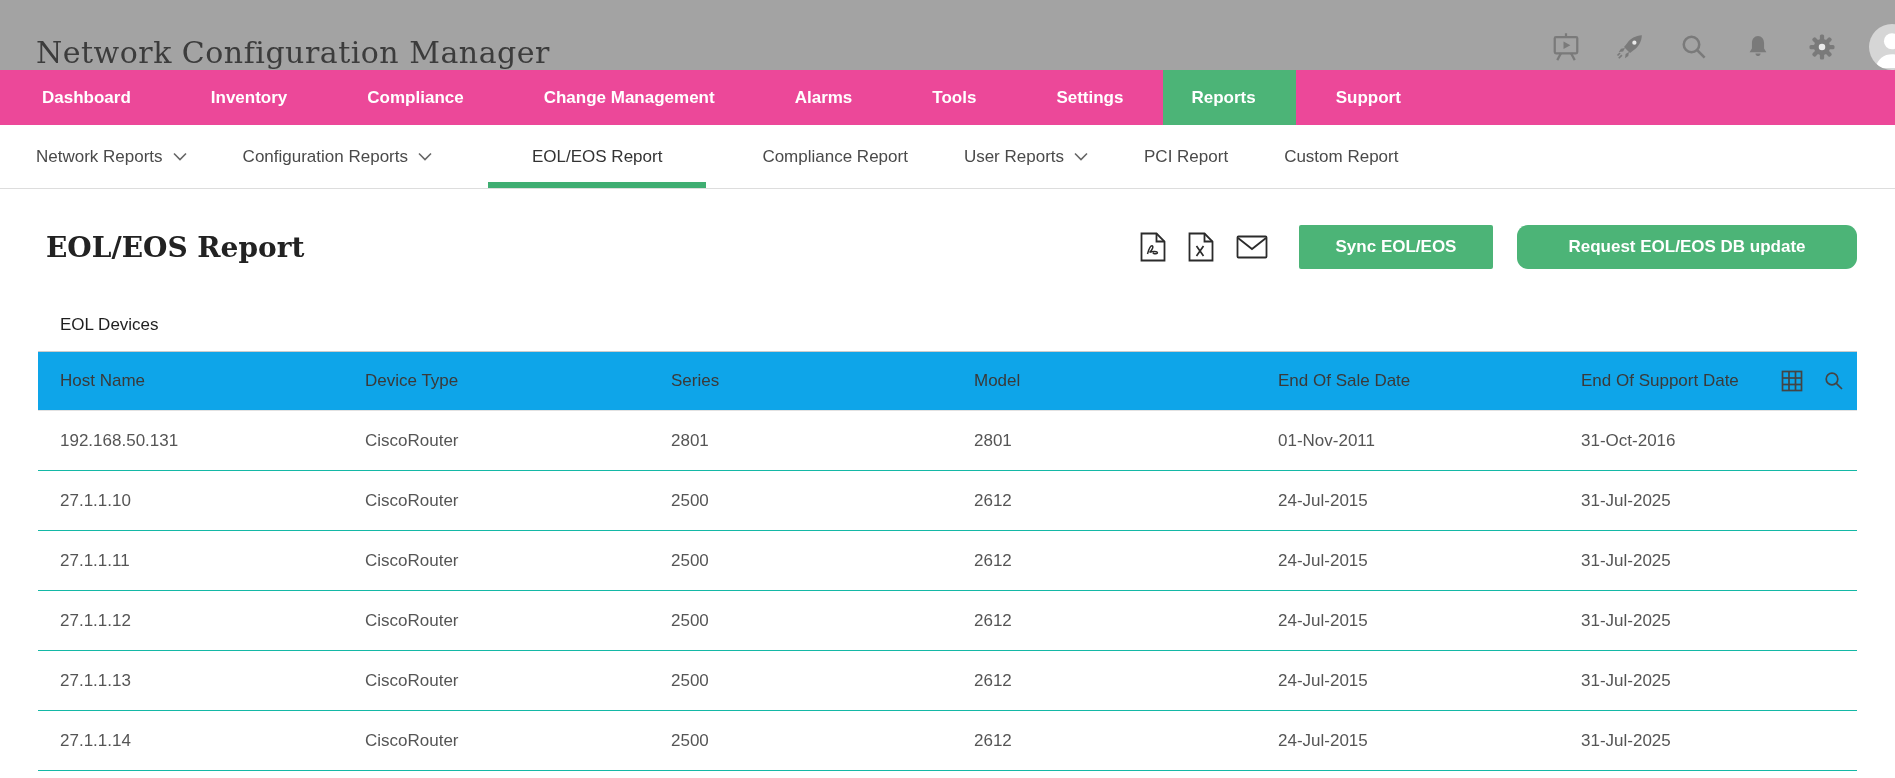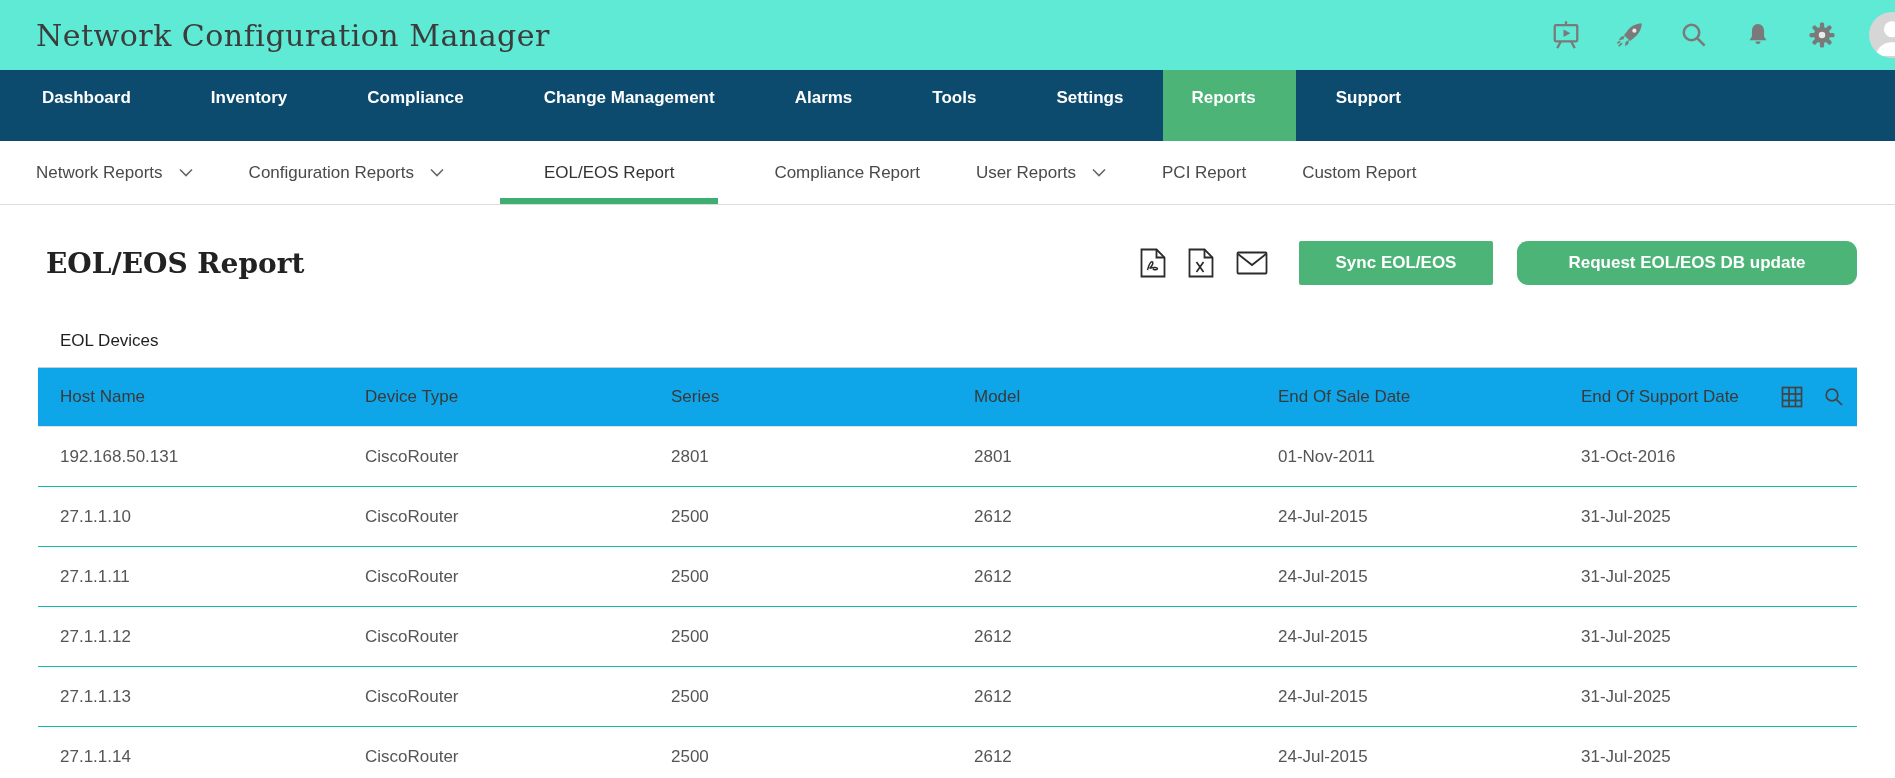--- a/index.html
+++ b/index.html
@@ -1,42 +1,42 @@
 <!DOCTYPE html>
 <html><head>
 <meta charset="utf-8">
 <style>
   * { box-sizing: border-box; margin: 0; padding: 0; }
   html,body { width: 1895px; height: 778px; overflow: hidden; background: #fff;
               font-family: "Liberation Sans", sans-serif; }
 
   
-  .top-header { height: 70px; background: #5eead4; display: flex; align-items: center;
+  .top-header { height: 70px; background: #a3a3a3; display: flex; align-items: flex-end;
                 padding-left: 36px; }
   .app-title { font-family: "DejaVu Serif", "Liberation Serif", serif; font-size: 30px;
                font-weight: 500; color: #3c3c3c; letter-spacing: .5px; }
   .header-icons { margin-left: auto; display: flex; align-items: center; gap: 30px;
                   padding-right: 0; }
   .hicon { width: 34px; height: 34px; display: flex; align-items: center; justify-content: center;
            cursor: pointer; }
   .hicon svg { stroke: #7a7a7a; fill: none; stroke-width: 1.8; }
   .hicon svg .fil { fill: #7a7a7a; stroke: none; }
   .avatar { width: 46px; height: 46px; border-radius: 50%; background: #d6d6d6;
             overflow: hidden; margin-right: -20px; flex: none; cursor: pointer; }
 
   
-  .main-nav { height: 71px; background: #0c4a6e; display: flex; padding-left: 2px; }
+  .main-nav { height: 55px; background: #ec4899; display: flex; padding-left: 2px; }
   .nav-item { color: #fff; font-size: 17px; font-weight: 600; line-height: 55px;
               padding: 0 40px; cursor: pointer; white-space: nowrap; }
   .nav-item.active { background: #4cb477; padding-left: 28px; }
 
   
   .sub-nav { height: 64px; border-bottom: 1px solid #ddd; display: flex; align-items: stretch;
              padding-left: 36px; gap: 56px; background: #fff; }
-  .subnav-tab { display: flex; align-items: center; gap: 16px; font-size: 17px; color: #4a4a4a;
+  .subnav-tab { display: flex; align-items: center; gap: 10px; font-size: 17px; color: #4a4a4a;
                 cursor: pointer; position: relative; white-space: nowrap; }
   .subnav-tab.active { color: #333; padding: 0 44px; }
   .subnav-tab.active .underline { position: absolute; left: 0; right: 0; bottom: 0; height: 6px;
                 background: #3fae72; }
   .chev svg { stroke: #666; fill: none; stroke-width: 1.6; display: block; }
 
   
   .title-row { display: flex; align-items: center; padding: 36px 38px 0 46px; }
   .page-title { font-family: "DejaVu Serif", "Liberation Serif", serif; font-size: 28px;
                 font-weight: 600; color: #222; }

